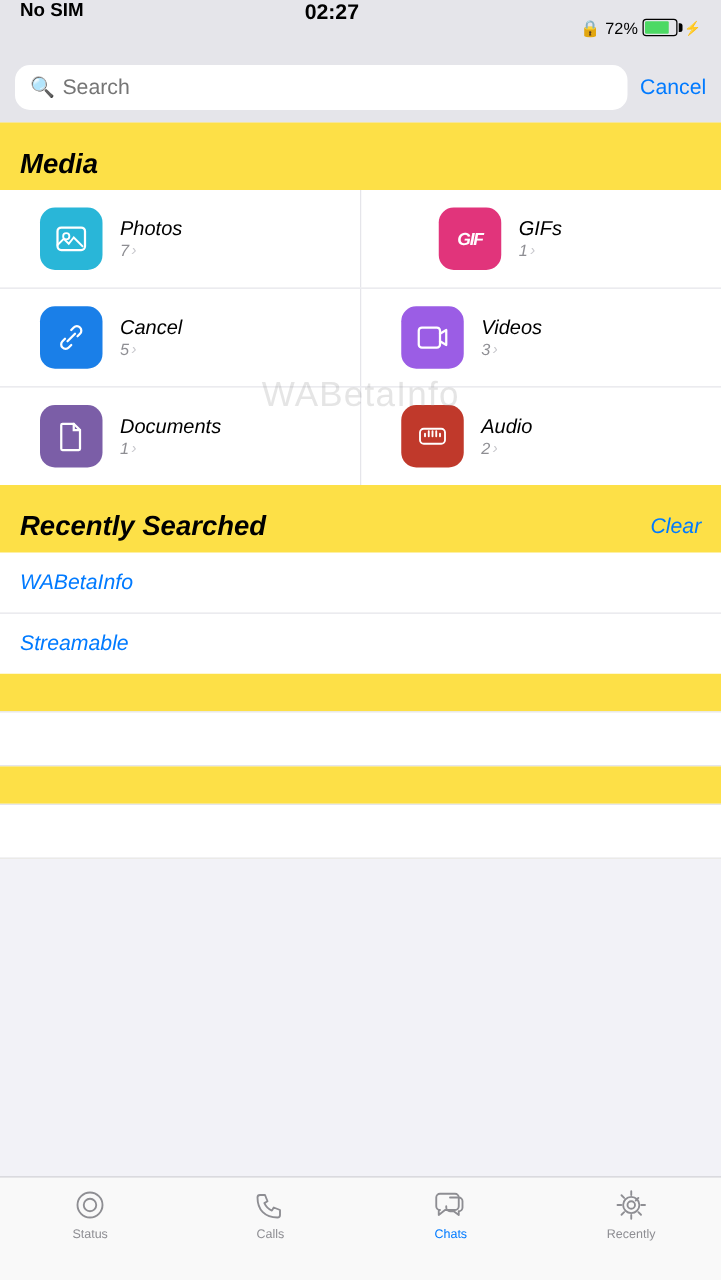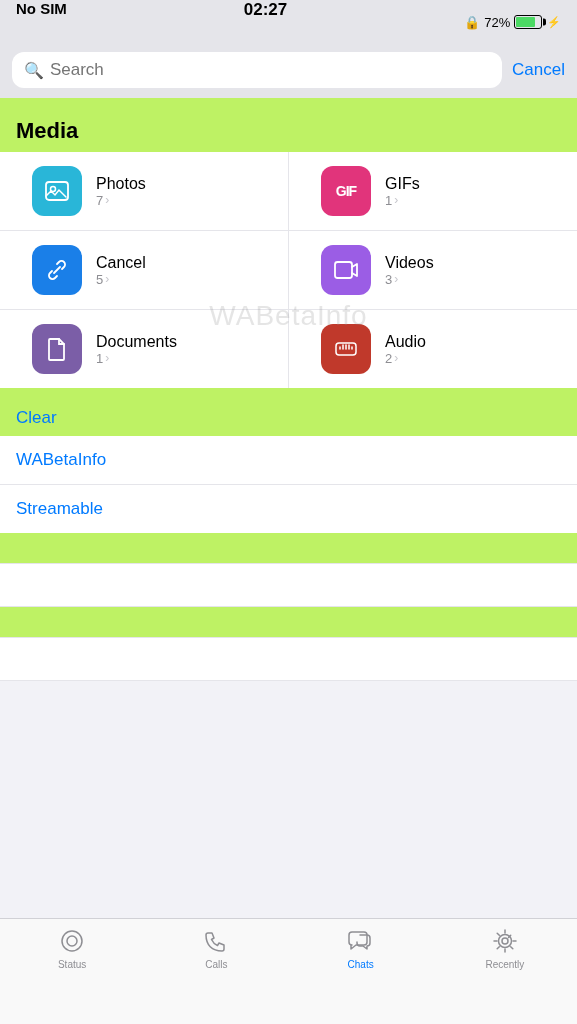--- a/index.html
+++ b/index.html
@@ -94,22 +94,23 @@
     }
     .cancel-btn {
       font-size: 17px;
       color: #007aff;
       cursor: pointer;
       white-space: nowrap;
     }
 
     
     .content {
-      background: #bef264;
+      background: #fde047;
       flex: 1;
+      font-style: italic;
     }
 
     
     .section-header {
       padding: 20px 16px 8px;
       font-size: 22px;
       font-weight: 700;
       color: #000;
     }
 
@@ -142,21 +143,21 @@
       height: 50px;
       border-radius: 12px;
       display: flex;
       align-items: center;
       justify-content: center;
       font-size: 22px;
       color: #fff;
       flex-shrink: 0;
     }
     .media-icon.photos { background: #29b6d8; }
-    .media-icon.gifs { background: #e1347b; }
+    .media-icon.gifs { background: #e1347b; margin-left: 30px; }
     .media-icon.links { background: #1a7fe8; }
     .media-icon.videos { background: #9b5de5; }
     .media-icon.documents { background: #7b5ea7; }
     .media-icon.audio { background: #c0392b; }
 
     .media-info {}
     .media-name {
       font-size: 16px;
       color: #000;
       font-weight: 400;
@@ -232,21 +233,21 @@
       font-weight: 300;
       letter-spacing: 1px;
     }
 
     
     .tab-bar {
       position: absolute;
       bottom: 0;
       left: 0;
       right: 0;
-      height: 106px;
+      height: 83px;
       background: rgba(249,249,249,0.95);
       border-top: 1px solid #d1d1d6;
       display: flex;
       align-items: flex-start;
       padding-top: 8px;
     }
     .tab-item {
       flex: 1;
       display: flex;
       flex-direction: column;
@@ -378,20 +379,21 @@
         </div>
         <div class="media-info">
           <div class="media-name">Audio</div>
           <div class="media-count">2 <span class="chevron">›</span></div>
         </div>
       </div>
     </div>
   </div>
 
   <div class="recently-header">
+    <span class="recently-title">Recently Searched</span>
     <span class="clear-btn">Clear</span>
   </div>
 
   <div class="search-results">
     <div class="search-result-item">WABetaInfo</div>
     <div class="search-result-item">Streamable</div>
   </div>
 
   <div class="empty-section"></div>
   <div class="empty-section-2"></div>

